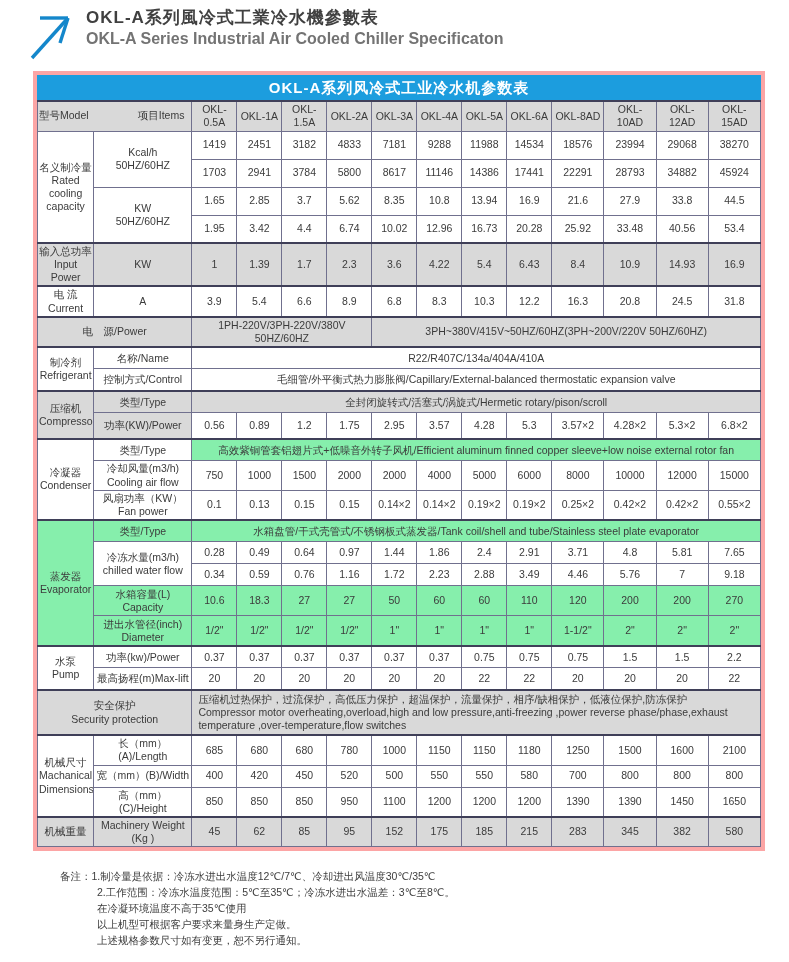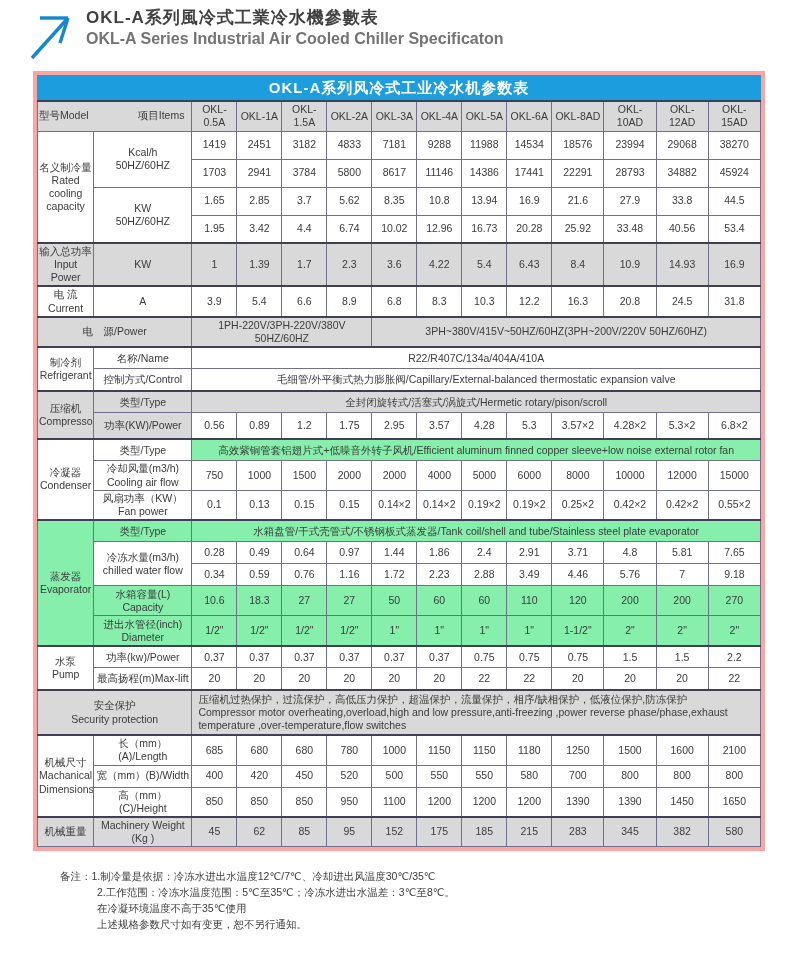--- a/index.html
+++ b/index.html
@@ -430,18 +430,19 @@
           </tr>
         </tbody>
     </table>
   </div>
 
   <div class="notes">
     <div id="notes-zh" class="zh">
         <div class="note-line">备注：1.制冷量是依据：冷冻水进出水温度12℃/7℃、冷却进出风温度30℃/35℃</div>
         <div class="note-line ind1">2.工作范围：冷冻水温度范围：5℃至35℃；冷冻水进出水温差：3℃至8℃。</div>
         <div class="note-line ind1">在冷凝环境温度不高于35℃使用</div>
+        <div class="note-line ind1">以上机型可根据客户要求来量身生产定做。</div>
         <div class="note-line ind1">上述规格参数尺寸如有变更，恕不另行通知。</div>
       </div>
 
   </div>
 
 </div>
 
 </body></html>

